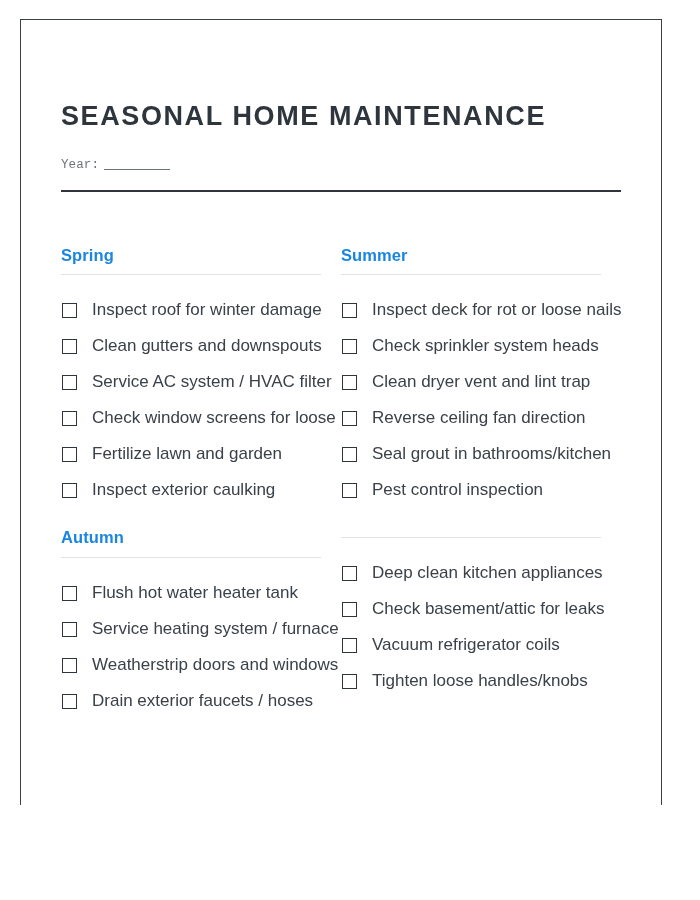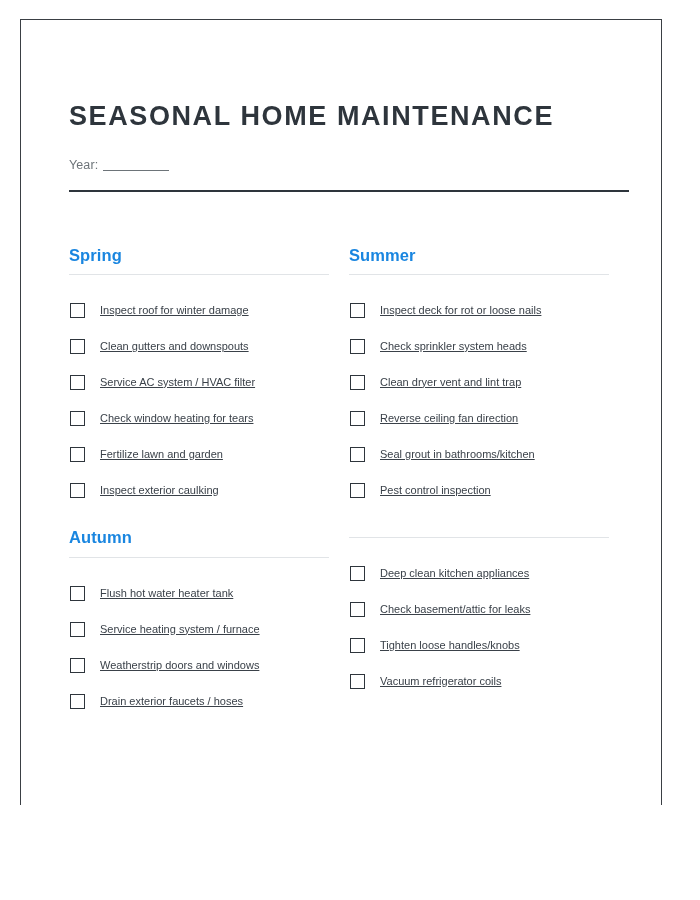--- a/index.html
+++ b/index.html
@@ -25,21 +25,21 @@
     height: 786px;
     overflow: hidden;
     box-sizing: border-box;
     border: 1px solid #3a3f44;
     border-bottom: none;
     background: #ffffff;
   }
 
   .page-inner {
     position: absolute;
-    left: 8px;
+    left: 0;
     top: 0;
     width: 640px;
     padding: 0;
   }
 
   
   .doc-title {
     margin: 0;
     padding: 82px 40px 0 40px;
     font-size: 27px;
@@ -52,22 +52,23 @@
   .meta-row {
     display: flex;
     align-items: flex-end;
     padding: 26px 40px 0 40px;
     font-size: 12.5px;
     color: #6d7479;
   }
 
   .meta-field {
     display: flex;
-    align-items: center;
+    align-items: flex-start;
     white-space: nowrap;
+    font-family: Liberation Mono, monospace;
   }
 
   .meta-field.year { width: 300px; }
 
   .meta-label {
     color: #6d7479;
     font-size: 12.5px;
     letter-spacing: 0.1px;
   }
 
@@ -134,25 +135,24 @@
     width: 15px;
     height: 15px;
     box-sizing: border-box;
     border: 1.2px solid #2e353c;
     background: #ffffff;
     margin-left: 1px;
   }
 
   .check-label {
     margin-left: 15px;
-    font-size: 11px;
+    font-size: 17px;
     color: #3a4149;
     line-height: 1.2;
     white-space: nowrap;
-    text-decoration: underline;
   }
 </style>
 </head>
 <body>
 
 <div class="page-viewport">
   <div class="page-inner">
 
     <h1 class="doc-title">SEASONAL HOME MAINTENANCE</h1>
 
@@ -178,21 +178,21 @@
           <li class="check-row">
             <span class="checkbox"></span>
             <span class="check-label">Clean gutters and downspouts</span>
           </li>
           <li class="check-row">
             <span class="checkbox"></span>
             <span class="check-label">Service AC system / HVAC filter</span>
           </li>
           <li class="check-row">
             <span class="checkbox"></span>
-            <span class="check-label">Check window heating for tears</span>
+            <span class="check-label">Check window screens for loose</span>
           </li>
           <li class="check-row">
             <span class="checkbox"></span>
             <span class="check-label">Fertilize lawn and garden</span>
           </li>
           <li class="check-row">
             <span class="checkbox"></span>
             <span class="check-label">Inspect exterior caulking</span>
           </li>
         </ul>
@@ -258,24 +258,24 @@
           <li class="check-row">
             <span class="checkbox"></span>
             <span class="check-label">Deep clean kitchen appliances</span>
           </li>
           <li class="check-row">
             <span class="checkbox"></span>
             <span class="check-label">Check basement/attic for leaks</span>
           </li>
           <li class="check-row">
             <span class="checkbox"></span>
+            <span class="check-label">Vacuum refrigerator coils</span>
+          </li>
+          <li class="check-row">
+            <span class="checkbox"></span>
             <span class="check-label">Tighten loose handles/knobs</span>
-          </li>
-          <li class="check-row">
-            <span class="checkbox"></span>
-            <span class="check-label">Vacuum refrigerator coils</span>
           </li>
         </ul>
       </section>
 
     </div>
   </div>
 </div>
 
 </body></html>

